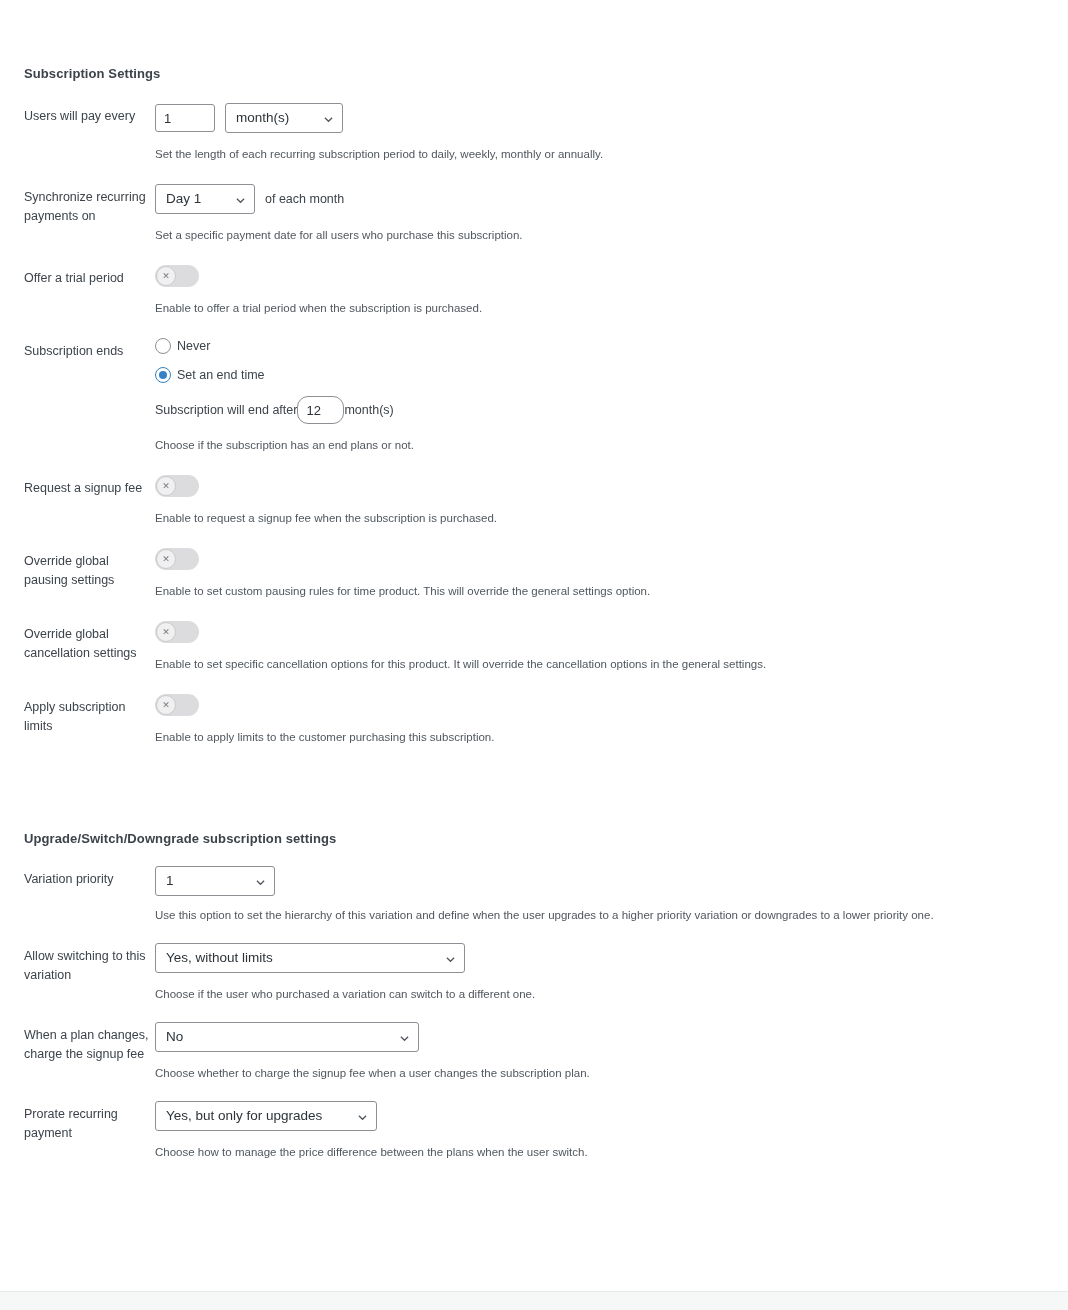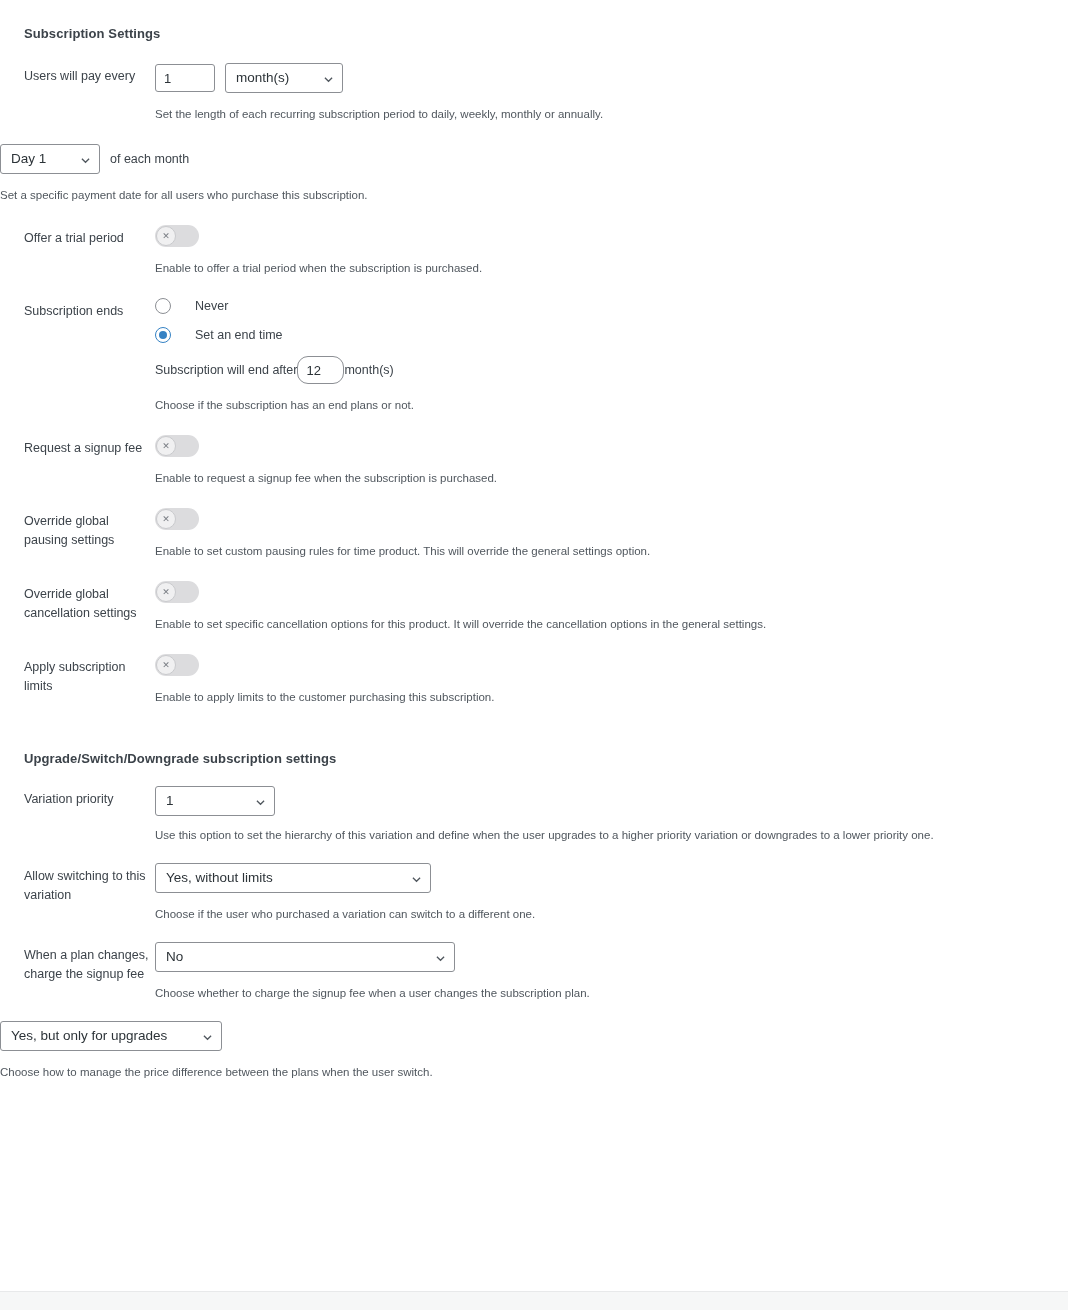--- a/index.html
+++ b/index.html
@@ -24,20 +24,21 @@
     height: 18px;
     background: #f6f7f7;
     border-top: 1px solid #e8e9ea;
   }
   .section-title {
     font-size: 13px;
     font-weight: bold;
     color: #3c434a;
     padding: 26px 0 0 24px;
     letter-spacing: 0.1px;
+    margin-top: 40px;
   }
   .fields {
     padding: 0 0 0 0;
   }
   .field-row {
     display: flex;
     align-items: flex-start;
     padding-top: 22px;
   }
   .field-label {
@@ -104,22 +105,22 @@
     right: 9px;
     top: 11px;
     width: 9px;
     height: 9px;
   }
   .select .chev svg { display: block; }
 
   .sel-period { width: 118px; }
   .sel-sync { width: 100px; }
   .sel-priority { width: 120px; }
-  .sel-switch { width: 276px; }
-  .sel-signupfee { width: 300px; }
+  .sel-switch { width: 310px; }
+  .sel-signupfee { width: 264px; }
   .sel-prorate { width: 222px; }
 
   .inline-text {
     font-size: 12.5px;
     color: #3c434a;
   }
 
   .toggle {
     width: 44px;
     height: 22px;
@@ -143,21 +144,21 @@
     align-items: center;
     justify-content: center;
     color: #787c82;
     font-size: 9px;
     line-height: 1;
   }
 
   .radio-row {
     display: flex;
     align-items: center;
-    gap: 24px;
+    gap: 6px;
     margin-bottom: 13px;
     text-align: center;
   }
   .radio {
     width: 16px;
     height: 16px;
     border-radius: 50%;
     border: 1px solid #8c8f94;
     background: #fff;
     box-sizing: border-box;
@@ -213,20 +214,21 @@
                   <path d="M1 3 L5 7 L9 3" fill="none" stroke="#50575e" stroke-width="1.4"></path>
                 </svg>
             </span>
           </div>
         </div>
         <div class="desc">Set the length of each recurring subscription period to daily, weekly, monthly or annually.</div>
       </div>
     </div>
 
     <div class="field-row">
+      <div class="field-label">Synchronize recurring payments on</div>
       <div class="field-control">
         <div class="control-line">
           <div class="select sel-sync">
             <span class="val">Day 1</span>
             <span class="chev">
               <svg width="9" height="9" viewBox="0 0 10 10">
                   <path d="M1 3 L5 7 L9 3" fill="none" stroke="#50575e" stroke-width="1.4"></path>
                 </svg>
             </span>
           </div>
@@ -366,20 +368,21 @@
                   <path d="M1 3 L5 7 L9 3" fill="none" stroke="#50575e" stroke-width="1.4"></path>
                 </svg>
             </span>
           </div>
         </div>
         <div class="desc">Choose whether to charge the signup fee when a user changes the subscription plan.</div>
       </div>
     </div>
 
     <div class="field-row">
+      <div class="field-label">Prorate recurring payment</div>
       <div class="field-control">
         <div class="control-line">
           <div class="select sel-prorate">
             <span class="val">Yes, but only for upgrades</span>
             <span class="chev">
               <svg width="9" height="9" viewBox="0 0 10 10">
                   <path d="M1 3 L5 7 L9 3" fill="none" stroke="#50575e" stroke-width="1.4"></path>
                 </svg>
             </span>
           </div>

